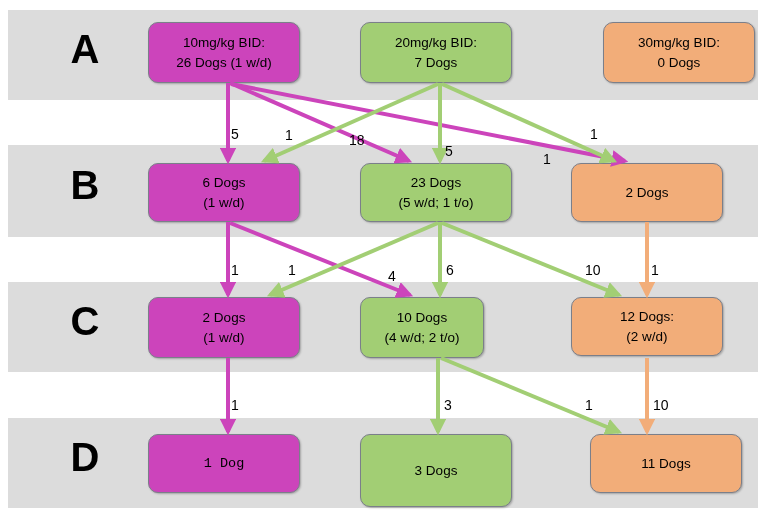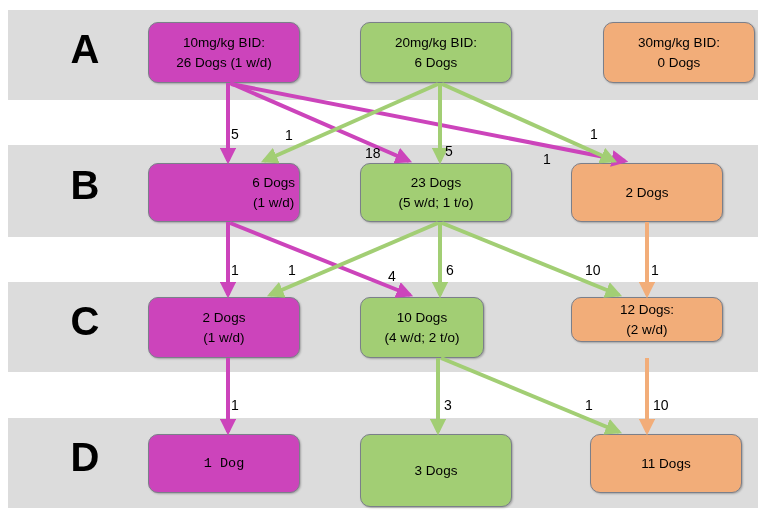--- a/index.html
+++ b/index.html
@@ -112,21 +112,21 @@
       <line x1="440" y1="222" x2="440" y2="295" stroke="#a2ce74" stroke-width="4" marker-end="url(#ah-green)"></line>
       <line x1="442" y1="223" x2="619" y2="295" stroke="#a2ce74" stroke-width="4" marker-end="url(#ah-green)"></line>
       <line x1="647" y1="222" x2="647" y2="295" stroke="#f2ad79" stroke-width="4" marker-end="url(#ah-orange)"></line>
       <line x1="228" y1="358" x2="228" y2="432" stroke="#cc44bb" stroke-width="4" marker-end="url(#ah-magenta)"></line>
       <line x1="438" y1="358" x2="438" y2="432" stroke="#a2ce74" stroke-width="4" marker-end="url(#ah-green)"></line>
       <line x1="441" y1="358" x2="619" y2="432" stroke="#a2ce74" stroke-width="4" marker-end="url(#ah-green)"></line>
       <line x1="647" y1="358" x2="647" y2="432" stroke="#f2ad79" stroke-width="4" marker-end="url(#ah-orange)"></line>
     </svg>
   <div id="edge-labels">
       <div class="edge-label" style="left: 231px; top: 126px;">5</div>
-      <div class="edge-label" style="left: 349px; top: 145px; margin-left: 16px;">18</div>
+      <div class="edge-label" style="left: 349px; top: 132px;">18</div>
       <div class="edge-label" style="left: 543px; top: 151px;">1</div>
       <div class="edge-label" style="left: 285px; top: 127px;">1</div>
       <div class="edge-label" style="left: 445px; top: 143px;">5</div>
       <div class="edge-label" style="left: 590px; top: 126px;">1</div>
       <div class="edge-label" style="left: 231px; top: 262px;">1</div>
       <div class="edge-label" style="left: 388px; top: 268px;">4</div>
       <div class="edge-label" style="left: 288px; top: 262px;">1</div>
       <div class="edge-label" style="left: 446px; top: 262px;">6</div>
       <div class="edge-label" style="left: 585px; top: 262px;">10</div>
       <div class="edge-label" style="left: 651px; top: 262px;">1</div>
@@ -135,46 +135,46 @@
       <div class="edge-label" style="left: 585px; top: 397px;">1</div>
       <div class="edge-label" style="left: 653px; top: 397px;">10</div>
     </div>
   <div id="nodes">
       <div class="node n-magenta" style="left: 148px; top: 22px; width: 152px; height: 61px; border-color: rgb(123, 127, 138);">
         <span class="node-text">10mg/kg BID:
 26 Dogs (1 w/d)</span>
       </div>
       <div class="node n-green" style="left: 360px; top: 22px; width: 152px; height: 61px; border-color: rgb(123, 127, 138);">
         <span class="node-text">20mg/kg BID:
-6 Dogs</span>
+7 Dogs</span>
       </div>
       <div class="node n-orange" style="left: 571px; top: 22px; width: 152px; height: 61px; border-color: rgb(123, 127, 138); margin-left: 32px;">
         <span class="node-text">30mg/kg BID:
 0 Dogs</span>
       </div>
-      <div class="node n-magenta" style="left: 148px; top: 163px; width: 152px; height: 59px; border-color: rgb(123, 127, 138); justify-content: flex-end;">
+      <div class="node n-magenta" style="left: 148px; top: 163px; width: 152px; height: 59px; border-color: rgb(123, 127, 138);">
         <span class="node-text">6 Dogs
 (1 w/d)</span>
       </div>
       <div class="node n-green" style="left: 360px; top: 163px; width: 152px; height: 59px; border-color: rgb(123, 127, 138);">
         <span class="node-text">23 Dogs
 (5 w/d; 1 t/o)</span>
       </div>
       <div class="node n-orange" style="left: 571px; top: 163px; width: 152px; height: 59px; border-color: rgb(123, 127, 138);">
         <span class="node-text">2 Dogs</span>
       </div>
       <div class="node n-magenta" style="left: 148px; top: 297px; width: 152px; height: 61px; border-color: rgb(123, 127, 138);">
         <span class="node-text">2 Dogs
 (1 w/d)</span>
       </div>
       <div class="node n-green" style="left: 360px; top: 297px; width: 124px; height: 61px; border-color: rgb(123, 127, 138);">
         <span class="node-text">10 Dogs
 (4 w/d; 2 t/o)</span>
       </div>
-      <div class="node n-orange" style="left: 571px; top: 297px; width: 152px; height: 45px; border-color: rgb(123, 127, 138);">
+      <div class="node n-orange" style="left: 571px; top: 297px; width: 152px; height: 59px; border-color: rgb(123, 127, 138);">
         <span class="node-text">12 Dogs:
 (2 w/d)</span>
       </div>
       <div class="node n-magenta" style="left: 148px; top: 434px; width: 152px; height: 59px; border-color: rgb(123, 127, 138); font-family: Liberation Mono, monospace;">
         <span class="node-text">1 Dog</span>
       </div>
       <div class="node n-green" style="left: 360px; top: 434px; width: 152px; height: 73px; border-color: rgb(123, 127, 138);">
         <span class="node-text">3 Dogs</span>
       </div>
       <div class="node n-orange" style="left: 571px; top: 434px; width: 152px; height: 59px; border-color: rgb(123, 127, 138); margin-left: 19px;">

